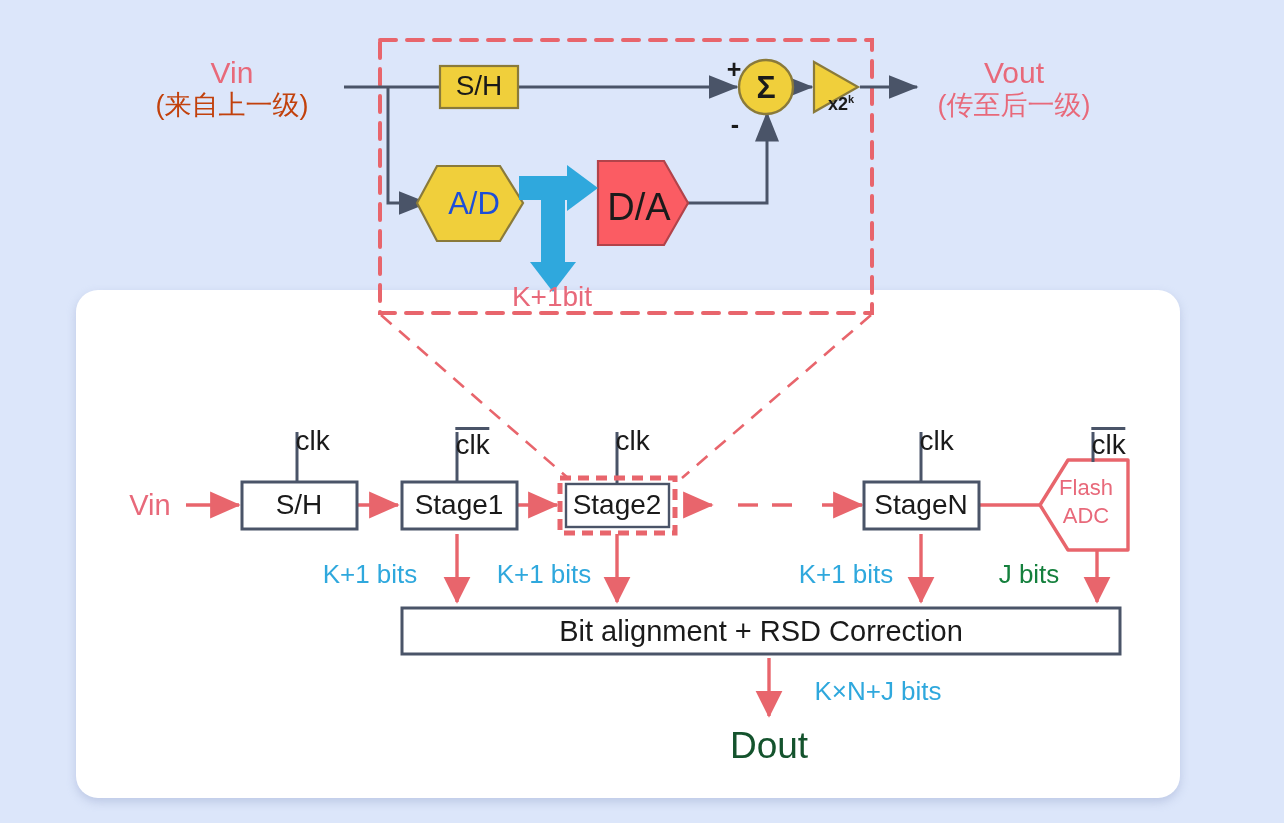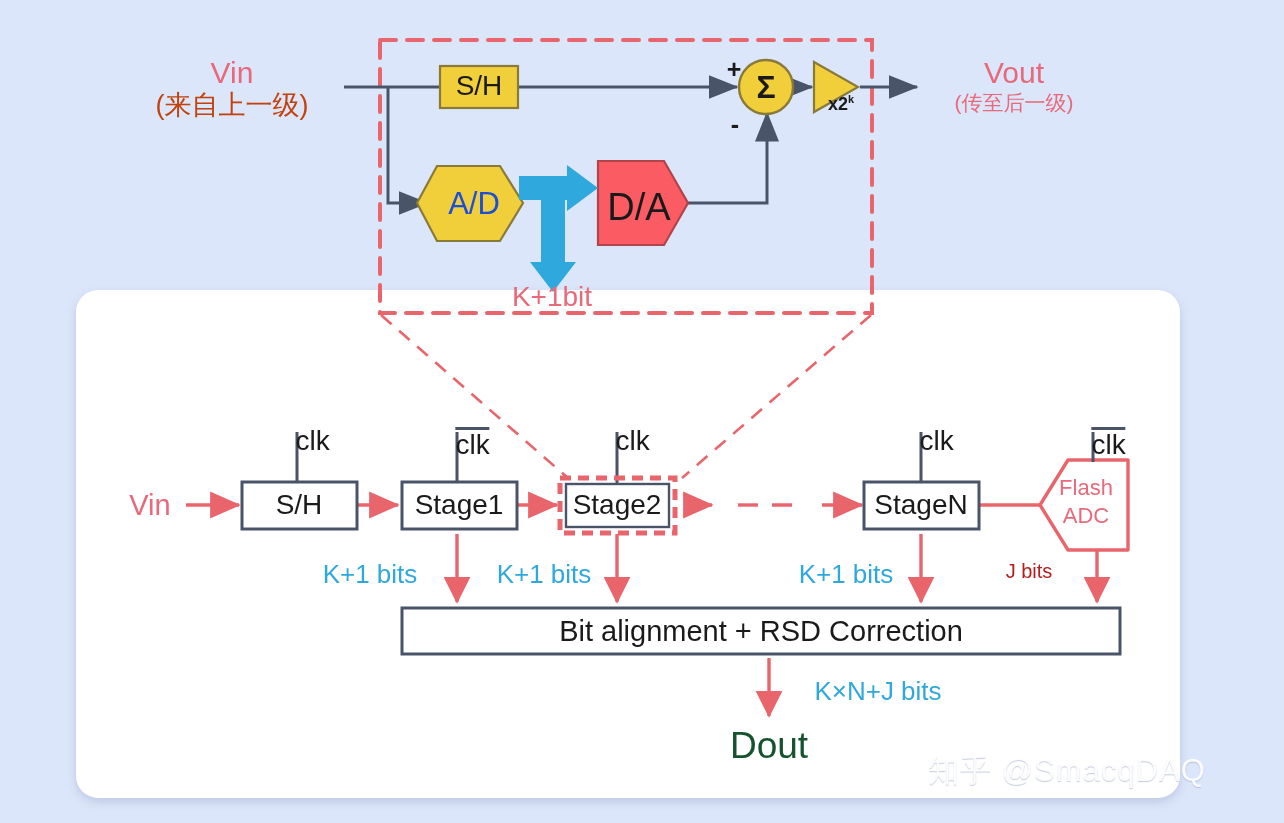--- a/index.html
+++ b/index.html
@@ -137,21 +137,21 @@
 
     <rect x="402" y="608" width="718" height="46" fill="#ffffff" stroke="#4a5468" stroke-width="3"></rect>
 
     <line x1="769" y1="658" x2="769" y2="716" stroke="#e8656c" stroke-width="3.4" marker-end="url(#arrRedS)"></line>
   </svg>
 
   <div class="txt center-x" style="left:232px;top:58px;font-size:30px;color:#e8697a;">Vin</div>
   <div class="txt center-x" style="left:232px;top:92px;font-size:27px;color:#c2410c;">(来自上一级)</div>
 
   <div class="txt center-x" style="left:1014px;top:58px;font-size:30px;color:#e8697a;">Vout</div>
-  <div class="txt center-x" style="left:1014px;top:92px;font-size:21px;color:#e8697a;">(传至后一级)</div>
+  <div class="txt center-x" style="left:1014px;top:92px;font-size:27px;color:#e8697a;">(传至后一级)</div>
 
   <div class="txt center-x" style="left:479px;top:72px;font-size:28px;color:#1a1a1a;">S/H</div>
   <div class="txt center-x" style="left:474px;top:188px;font-size:31px;color:#1d4ed8;">A/D</div>
   <div class="txt center-x" style="left:639px;top:188px;font-size:38px;color:#1a1a1a;">D/A</div>
 
   <div class="txt center-x" style="left:766px;top:71px;font-size:32px;font-weight:bold;color:#1a1a1a;">Σ</div>
   <div class="txt center-x" style="left:734px;top:57px;font-size:25px;font-weight:bold;color:#1a1a1a;">+</div>
   <div class="txt center-x" style="left:735px;top:112px;font-size:25px;font-weight:bold;color:#1a1a1a;">-</div>
 
   <div class="txt center-x" style="left:831px;top:76px;font-size:18px;font-weight:bold;color:#1a1a1a;">
@@ -182,22 +182,21 @@
   <div class="txt center-x" style="left:459px;top:491px;font-size:28px;color:#1a1a1a;">Stage1</div>
   <div class="txt center-x" style="left:617px;top:491px;font-size:28px;color:#1a1a1a;">Stage2</div>
   <div class="txt center-x" style="left:921px;top:491px;font-size:28px;color:#1a1a1a;">StageN</div>
 
   <div class="txt center-x" style="left:1086px;top:477px;font-size:22px;color:#e8697a;">Flash</div>
   <div class="txt center-x" style="left:1086px;top:505px;font-size:22px;color:#e8697a;">ADC</div>
 
   <div class="txt center-x" style="left:370px;top:561px;font-size:26px;color:#2fa8dd;">K+1 bits</div>
   <div class="txt center-x" style="left:544px;top:561px;font-size:26px;color:#2fa8dd;">K+1 bits</div>
   <div class="txt center-x" style="left:846px;top:561px;font-size:26px;color:#2fa8dd;">K+1 bits</div>
-  <div class="txt center-x" style="left:1029px;top:561px;font-size:20px;color:#b91c1c;">J bits</div>
+  <div class="txt center-x" style="left:1029px;top:561px;font-size:26px;color:#15803d;">J bits</div>
 
   <div class="txt center-x" style="left:761px;top:617px;font-size:29px;color:#1a1a1a;">Bit alignment + RSD Correction</div>
 
   <div class="txt center-x" style="left:878px;top:678px;font-size:26px;color:#2fa8dd;">K×N+J bits</div>
   <div class="txt center-x" style="left:769px;top:727px;font-size:37px;color:#14532d;">Dout</div>
 
-  <div class="watermark" style="left:928px;top:750px;">知乎 @SmacqDAQ</div>
 
 </div>
 
 </body></html>

